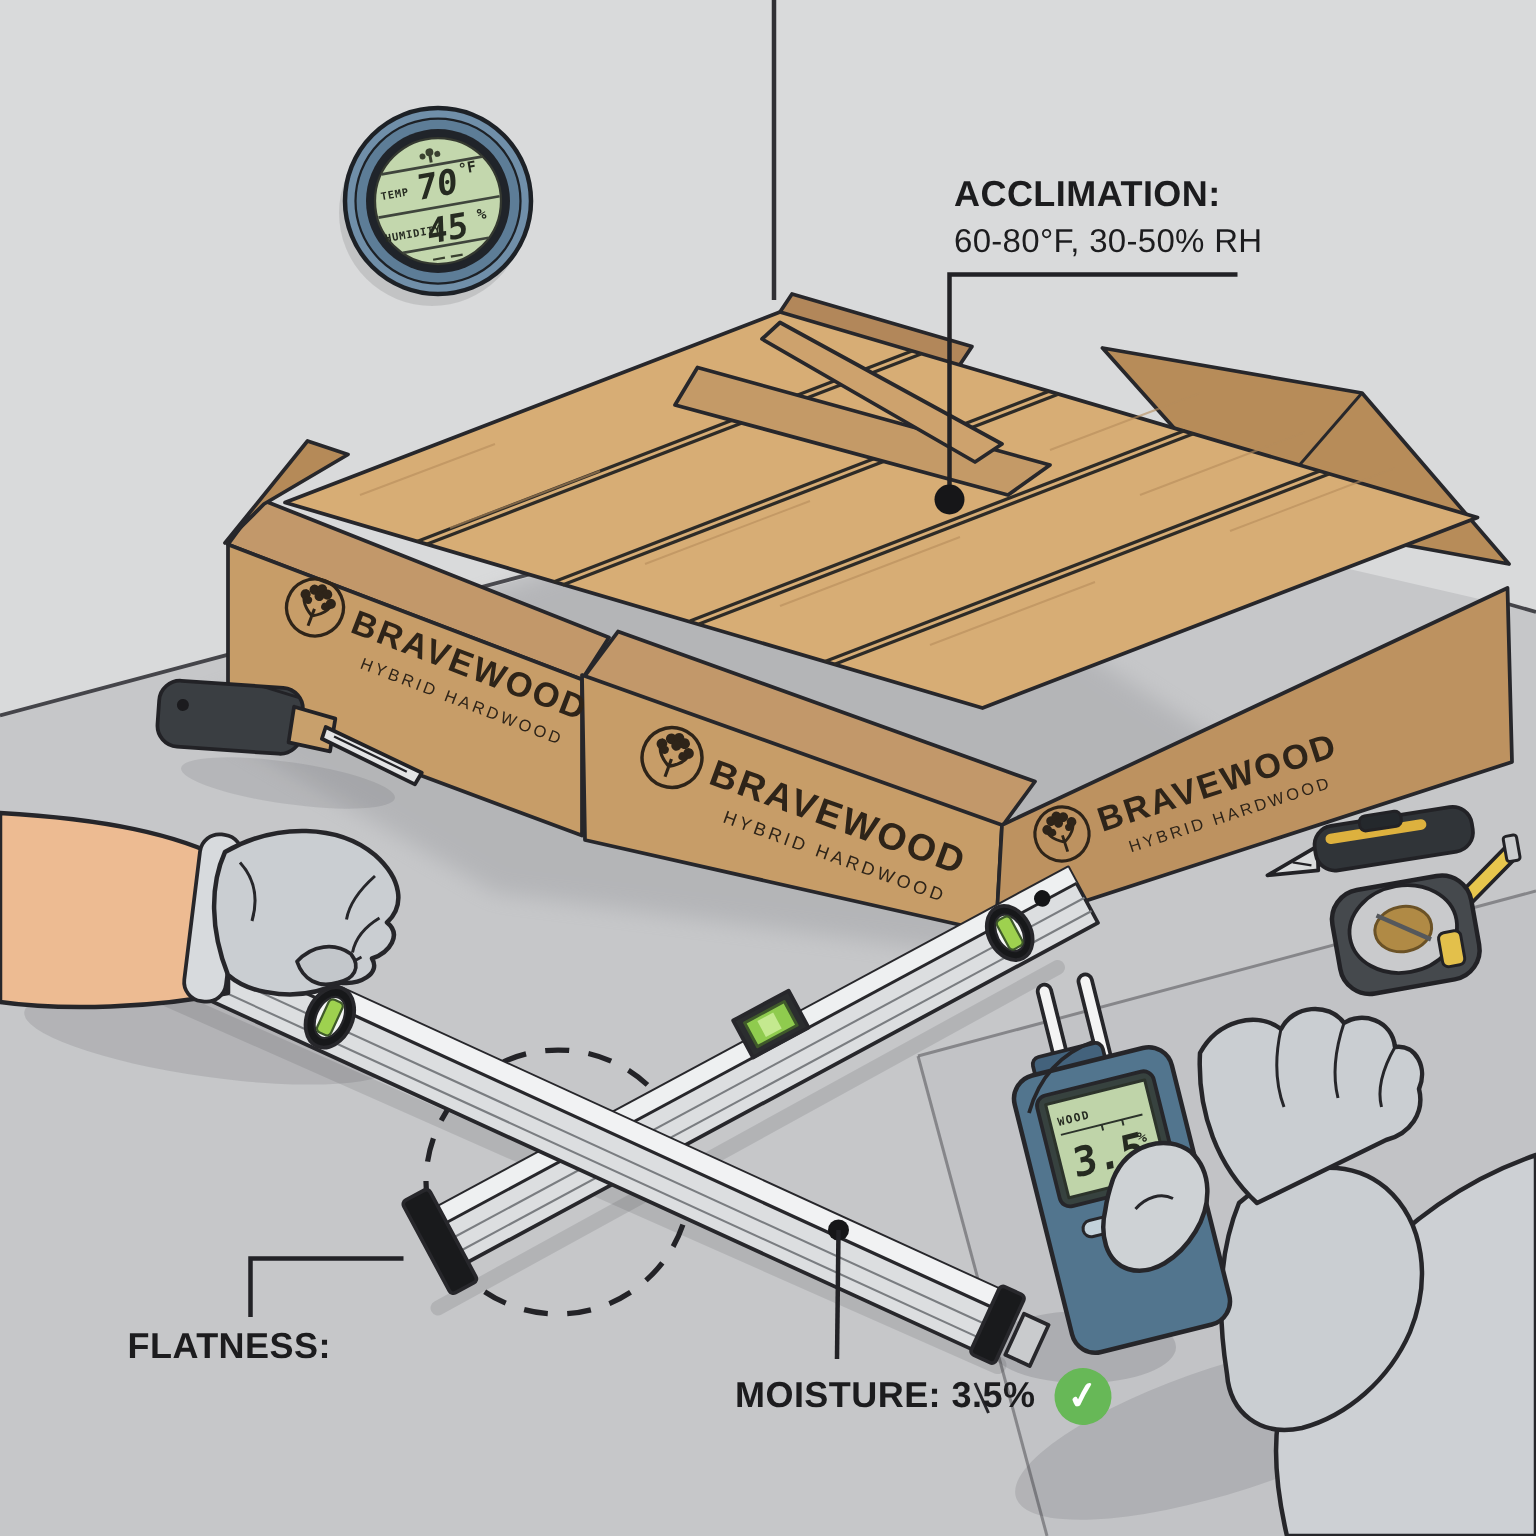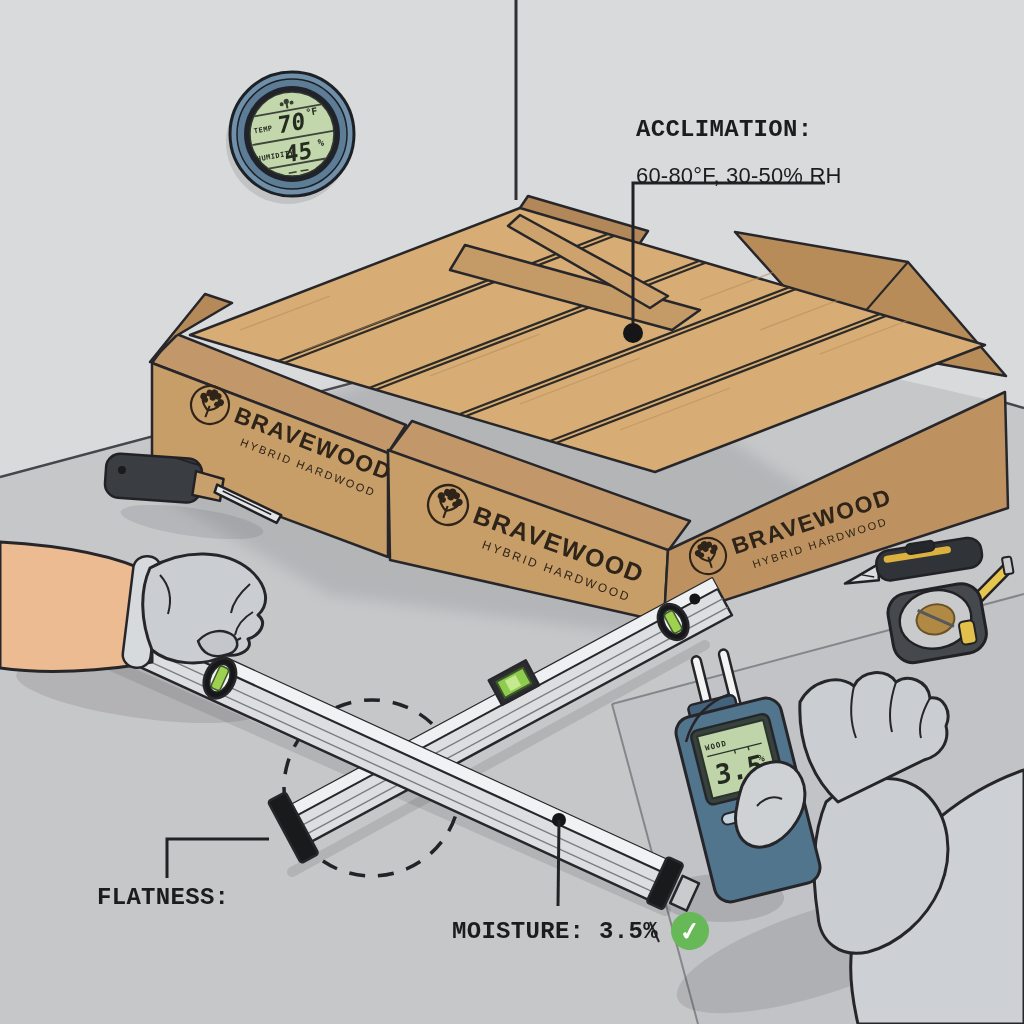--- a/index.html
+++ b/index.html
@@ -1,21 +1,21 @@
 <!DOCTYPE html>
 <html><head>
 <meta charset="utf-8">
 <style>
   html,body{margin:0;padding:0;background:#9a9a9a;}
   #stage{position:relative;width:1024px;height:1024px;overflow:hidden;background:#d9dadb;
          font-family:"Liberation Sans",sans-serif;}
   #scene{position:absolute;left:0;top:0;}
   .label{position:absolute;color:#1c1c1e;}
-  .label .lh{font-weight:bold;font-size:24px;letter-spacing:.3px;font-family:Liberation Mono, monospace;}
-  .label .lv{font-size:22px;margin-top:20px;letter-spacing:.2px;}
+  .label .lh{font-weight:bold;font-size:24px;letter-spacing:.3px;}
+  .label .lv{font-size:22px;margin-top:4px;letter-spacing:.2px;}
   #label-moisture{display:flex;align-items:center;gap:13px;}
   #label-moisture .lh{font-size:24px;}
   .check-badge{width:38px;height:38px;border-radius:50%;background:#67b857;
     display:flex;align-items:center;justify-content:center;color:#fff;
     font-size:25px;font-weight:bold;transform:rotate(-8deg);}
   svg text{font-family:"Liberation Sans",sans-serif;}
   .lcdtxt{font-family:"DejaVu Sans Mono",monospace;font-weight:bold;fill:#262b21;}
   .brandtxt{font-weight:bold;fill:#2e2419;}
   .brandsub{fill:#2e2419;}
 </style>
@@ -273,20 +273,20 @@
     <line x1="559" y1="820" x2="558" y2="906"></line>
   </g>
 </svg>
 
 <div class="label" id="label-acclimation" style="left:636px;top:116px;">
   <div class="lh">ACCLIMATION:</div>
   <div class="lv">60-80°F, 30-50% RH</div>
 </div>
 
 <div class="label" id="label-flatness" style="left:74px;top:884px;">
-  <div class="lh" style="margin-left:23px;">FLATNESS:</div>
-</div>
-
-<div class="label" id="label-moisture" style="left:452px;top:912px;">
+  <div class="lh" style="margin-left:11px;">FLATNESS:</div>
+</div>
+
+<div class="label" id="label-moisture" style="left:490px;top:912px;">
   <div class="lh">MOISTURE: 3.5%</div>
   <div class="check-badge">✓</div>
 </div>
 </div>
 
 </body></html>

